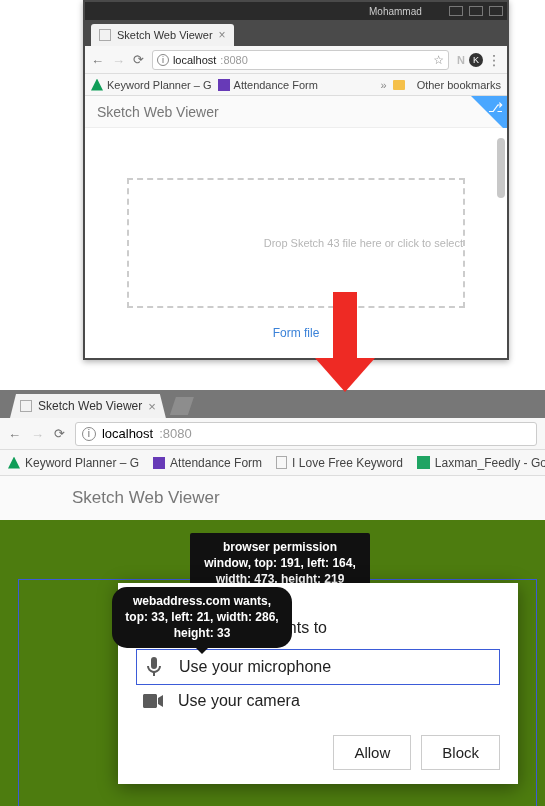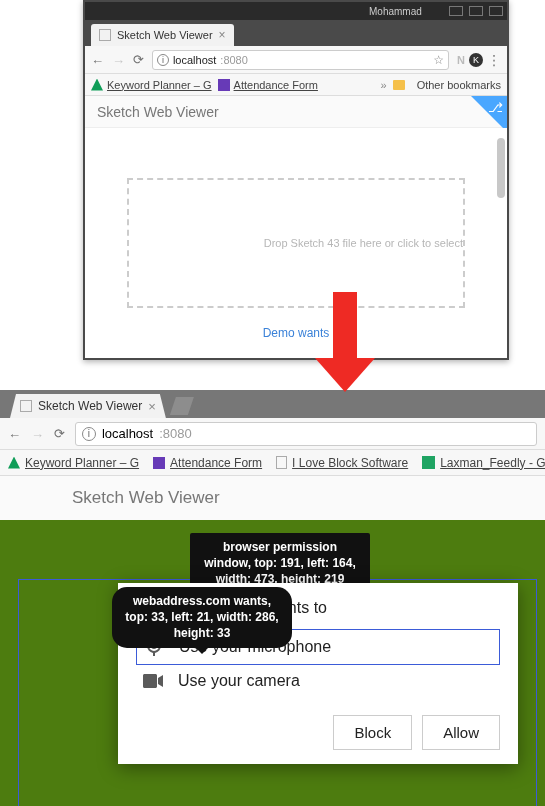--- a/index.html
+++ b/index.html
@@ -28,21 +28,21 @@
   .omx { flex:1; display:flex; align-items:center; border:1px solid #ccc; border-radius:3px; height:20px; padding:0 4px; font-size:11px; gap:4px; background:#fff;}
   .omx .info { width:12px;height:12px;border:1px solid #888;border-radius:50%;display:flex;align-items:center;justify-content:center;font-size:9px;color:#666;}
   .omx .host { color:#222; }
   .omx .port { color:#9a9a9a; }
   .omx .star { margin-left:auto; color:#888; font-size:12px;}
   .ext-icons { display:flex; gap:4px; align-items:center;}
   .ext-icons .n { font-size:11px; color:#bbb; font-weight:bold;}
   .ext-icons .k { width:14px;height:14px;background:#333;border-radius:50%;color:#fff;font-size:9px;display:flex;align-items:center;justify-content:center;}
   .ext-icons .dots { color:#777; font-size:14px; line-height:1; }
   .bkbar { height:22px; background:#f7f7f7; border-bottom:1px solid #ddd; display:flex; align-items:center; font-size:11px; padding:0 6px; gap:6px; overflow:hidden;}
-  .bk { display:flex; align-items:center; gap:4px; color:#444; white-space:nowrap;text-decoration:underline;}
+  .bk { display:flex; align-items:center; gap:4px; color:#444; white-space:nowrap;}
   .bk .ad { width:12px;height:12px;background:#0f9d58; clip-path: polygon(50% 0,100% 100%,0 100%);}
   .bk .gp { width:12px;height:12px;background:#673ab7;}
   .bkbar .more { margin-left:auto; color:#888;}
   .bkbar .ob { color:#444; display:flex; gap:12px; align-items:center;}
   .bkbar .ob .f { width:12px;height:10px;background:#f5c04a;border-radius:1px;}
 
   .viewer-headbar { height:32px; background:#fafafa; border-bottom:1px solid #eee; display:flex; align-items:center; padding:0 12px; position:relative;}
   .viewer-headbar h1 { font-size:14px; font-weight:400; color:#777;}
   .corner { position:absolute; right:0; top:0; width:0;height:0;border-left:36px solid transparent;border-top:36px solid #4aa7ff;}
   .corner .gh { position:absolute; right:4px; top:-32px; color:#fff; font-size:13px;}
@@ -94,21 +94,21 @@
   .tooltip.t2 { left:112px; top:67px; width:180px;border-radius:15px;}
   .tooltip .tail {
     position:absolute; left:50%; transform:translateX(-50%); bottom:-6px;
     width:0;height:0;border-left:6px solid transparent;border-right:6px solid transparent;border-top:6px solid #111;
   }
   .sel-outer { position:absolute; left:18px; top:59px; right:8px; bottom:6px; border:1px solid #3b5bd8; pointer-events:none;}
   .perm-dialog {
     position:absolute; left:118px; top:63px; width:400px; background:#fff;
     box-shadow:0 4px 18px rgba(0,0,0,.4); padding:16px 18px 14px;
   }
-  .perm-title { font-size:16px; color:#222; margin-bottom:12px; padding-left:6px;}
+  .perm-title { font-size:16px; color:#222; margin-bottom:12px; padding-left:6px;margin-top:20px;}
   .perm-row { display:flex; align-items:center; gap:14px; font-size:16px; color:#222; padding:7px 6px;}
   .perm-row.sel { border:1px solid #3b5bd8; }
   .perm-row .ic { width:22px; display:flex; justify-content:center; color:#5a5a5a;}
   .perm-actions { display:flex; justify-content:flex-end; gap:10px; margin-top:18px;}
   .perm-actions button {
     background:#fff; border:1px solid #ccc; padding:8px 20px; font-size:15px; color:#222;
     cursor:pointer; font-family:inherit;
   }
 
   svg { display:block; }
@@ -167,21 +167,21 @@
       <h1>Sketch Web Viewer</h1>
       <div class="corner">
           <span class="gh">⎇</span>
         </div>
     </div>
     <div class="viewer-body">
       <div class="dropzone">
         <span>Drop Sketch 43 file here or click to select</span>
       </div>
       <div class="demo">
-        <a href="#">Demo wants</a>
+        <a href="#">Form file</a>
       </div>
       <div class="scrollbar-v">
           <div class="thumb"></div>
         </div>
     </div>
   </div>
 
   <div class="arrow">
     <div class="shaft"></div>
       <div class="head"></div>
@@ -211,21 +211,21 @@
     <div class="bk">
         <span class="ad"></span>
         <span>Keyword Planner – G</span>
       </div>
     <div class="bk">
         <span class="gp"></span>
         <span>Attendance Form</span>
       </div>
     <div class="bk">
         <span class="pg"></span>
-        <span>I Love Block Software</span>
+        <span>I Love Free Keyword</span>
       </div>
     <div class="bk">
         <span class="gs"></span>
         <span>Laxman_Feedly - Goo</span>
       </div>
 
   </div>
   <div class="bot-viewer-head">
     <h1>Sketch Web Viewer</h1>
   </div>
@@ -253,22 +253,22 @@
     </div>
     <div class="perm-row">
       <span class="ic">
         <svg width="20" height="14" viewBox="0 0 20 14">
             <path fill="#5a5a5a" d="M0 1.5C0 .7.7 0 1.5 0h11c.8 0 1.5.7 1.5 1.5v11c0 .8-.7 1.5-1.5 1.5h-11C.7 14 0 13.3 0 12.5zM15 4l5-3v12l-5-3z"></path>
           </svg>
       </span>
       <span>Use your camera</span>
     </div>
     <div class="perm-actions">
+      <button>Allow</button>
       <button>Block</button>
-      <button>Allow</button>
     </div>
   </div>
 
   <div class="tooltip t2">
     <span>webaddress.com wants, top: 33, left: 21, width: 286, height: 33</span>
     <span class="tail"></span>
   </div>
 </div>
 
 </body></html>

